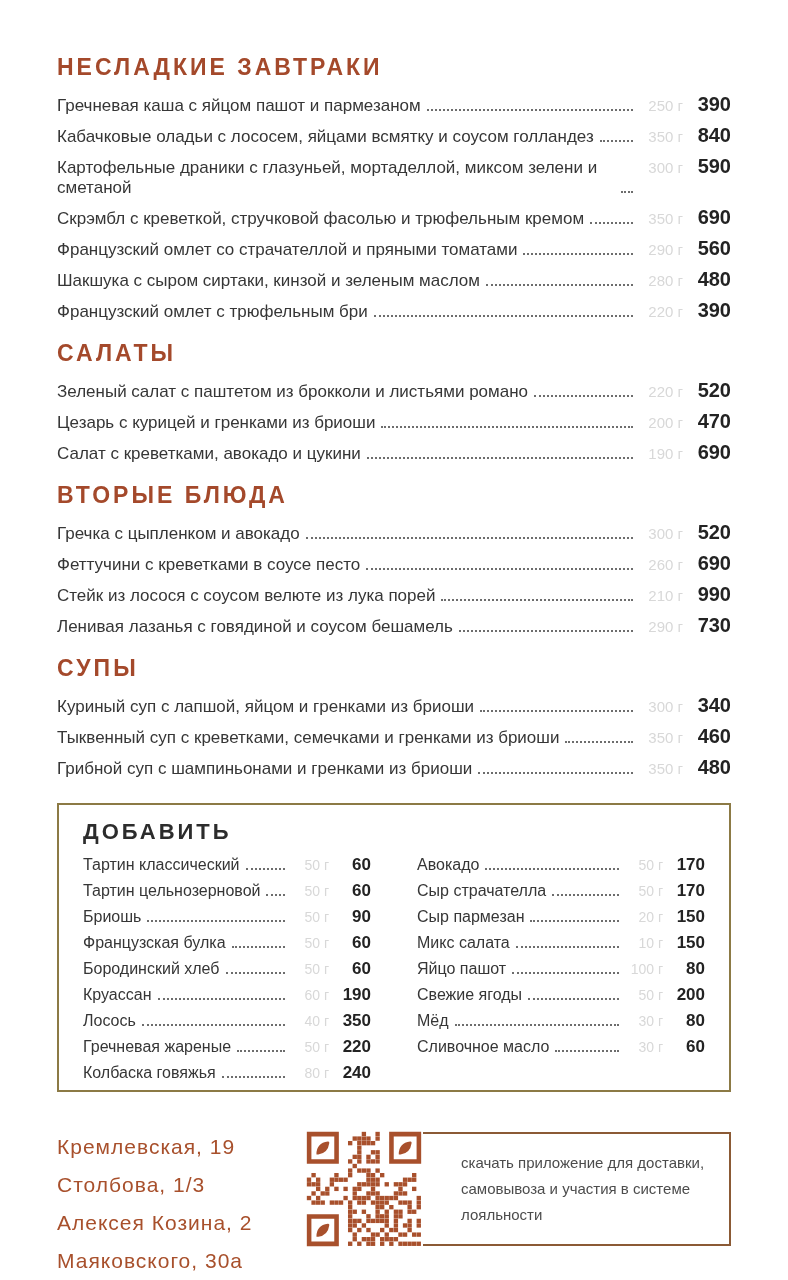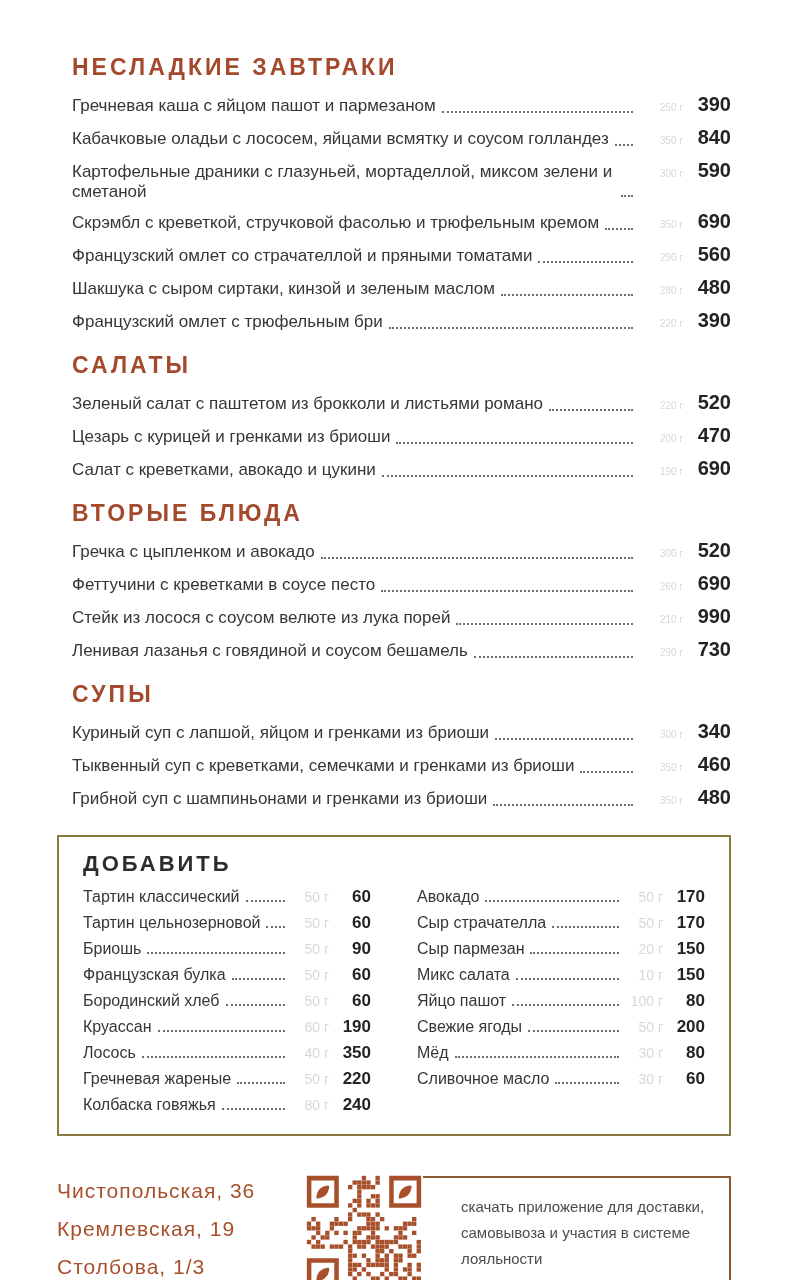--- a/index.html
+++ b/index.html
@@ -17,42 +17,42 @@
     width:788px;height:1280px;overflow:hidden;
     font-family:"Liberation Sans","DejaVu Sans",sans-serif;
     color:var(--ink);
   }
   .page{padding:56px 57px 0 57px;}
 
   .section-title{
     font-size:23px;font-weight:700;letter-spacing:3px;
     color:var(--accent);line-height:23px;margin-bottom:15px;
   }
-  .menu-section{margin-bottom:20px;margin-left:15px;}
+  .menu-section{margin-bottom:20px;}
   .row{
     display:flex;align-items:baseline;
     line-height:20px;margin-bottom:9px;
     font-size:17px;color:var(--ink);
   }
   .leader{
     flex:1;min-width:12px;align-self:flex-end;
     border-bottom:2px dotted #6d6d6d;margin:0 6px 5px 6px;
   }
   .weight{
-    color:var(--weight);font-size:10px;min-width:44px;
+    color:var(--weight);font-size:15px;min-width:44px;
     text-align:right;white-space:nowrap;flex:none;
   }
   .price{
     font-weight:700;font-size:20px;color:var(--price);
     min-width:48px;text-align:right;white-space:nowrap;flex:none;
   }
 
   .add-box{
     border:2px solid var(--gold-border);
-    margin-top:24px;padding:16px 24px 12px 24px;
+    margin-top:24px;padding:16px 24px 0 24px;
   }
   .add-title{
     font-size:22px;font-weight:700;letter-spacing:3px;
     color:#2c2c2c;line-height:22px;margin-bottom:13px;
   }
   .add-columns{display:grid;grid-template-columns:1fr 1fr;column-gap:46px;align-items:start;}
   .add-columns .row{font-size:16px;line-height:18px;margin-bottom:8px;}
   .add-columns .weight{font-size:14px;min-width:38px;}
   .add-columns .price{font-size:17px;min-width:42px;}
   .add-columns .leader{margin-bottom:4px;}
@@ -352,21 +352,20 @@
             <span class="weight">30 г</span>
             <span class="price">60</span>
           </div>
         </div>
     </div>
   </section>
 
   <footer class="footer">
     <div class="addresses">
 
-        <div class="address-line">Чистопольская, 36</div>
 
         <div class="address-line">Кремлевская, 19</div>
 
         <div class="address-line">Столбова, 1/3</div>
 
         <div class="address-line">Алексея Козина, 2</div>
 
         <div class="address-line">Маяковского, 30а</div>
       </div>
     <div class="qr-area">

